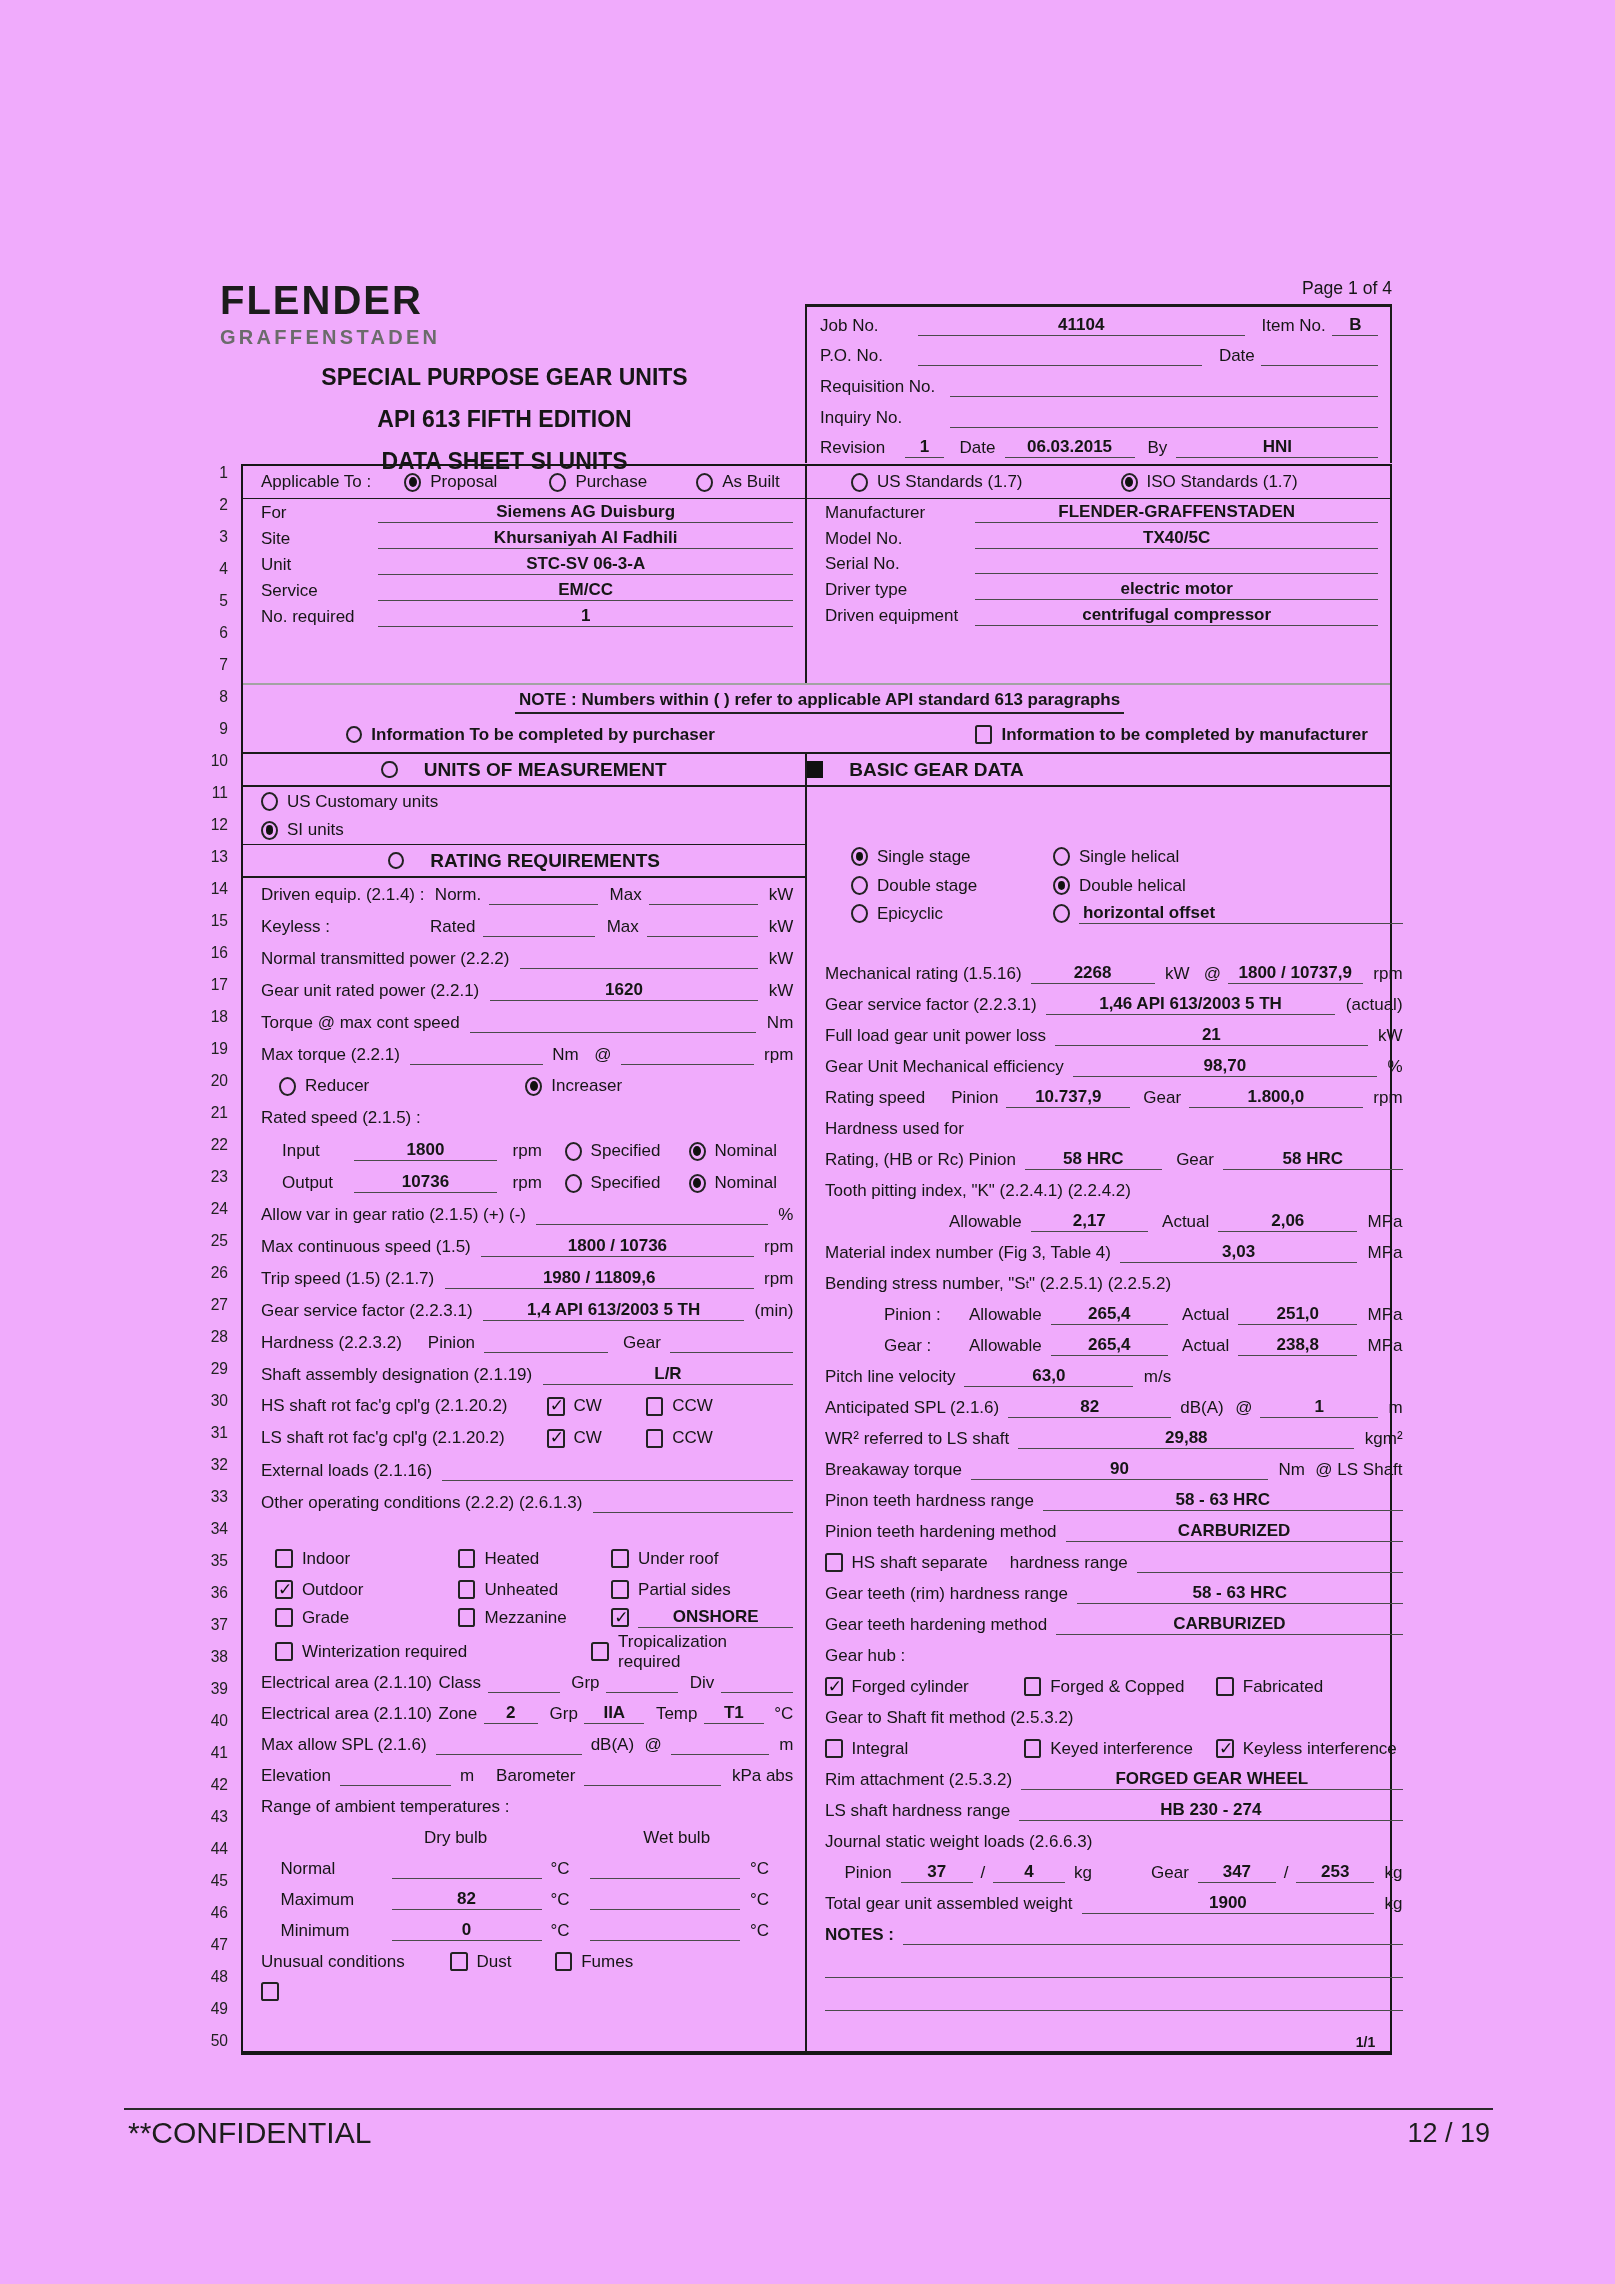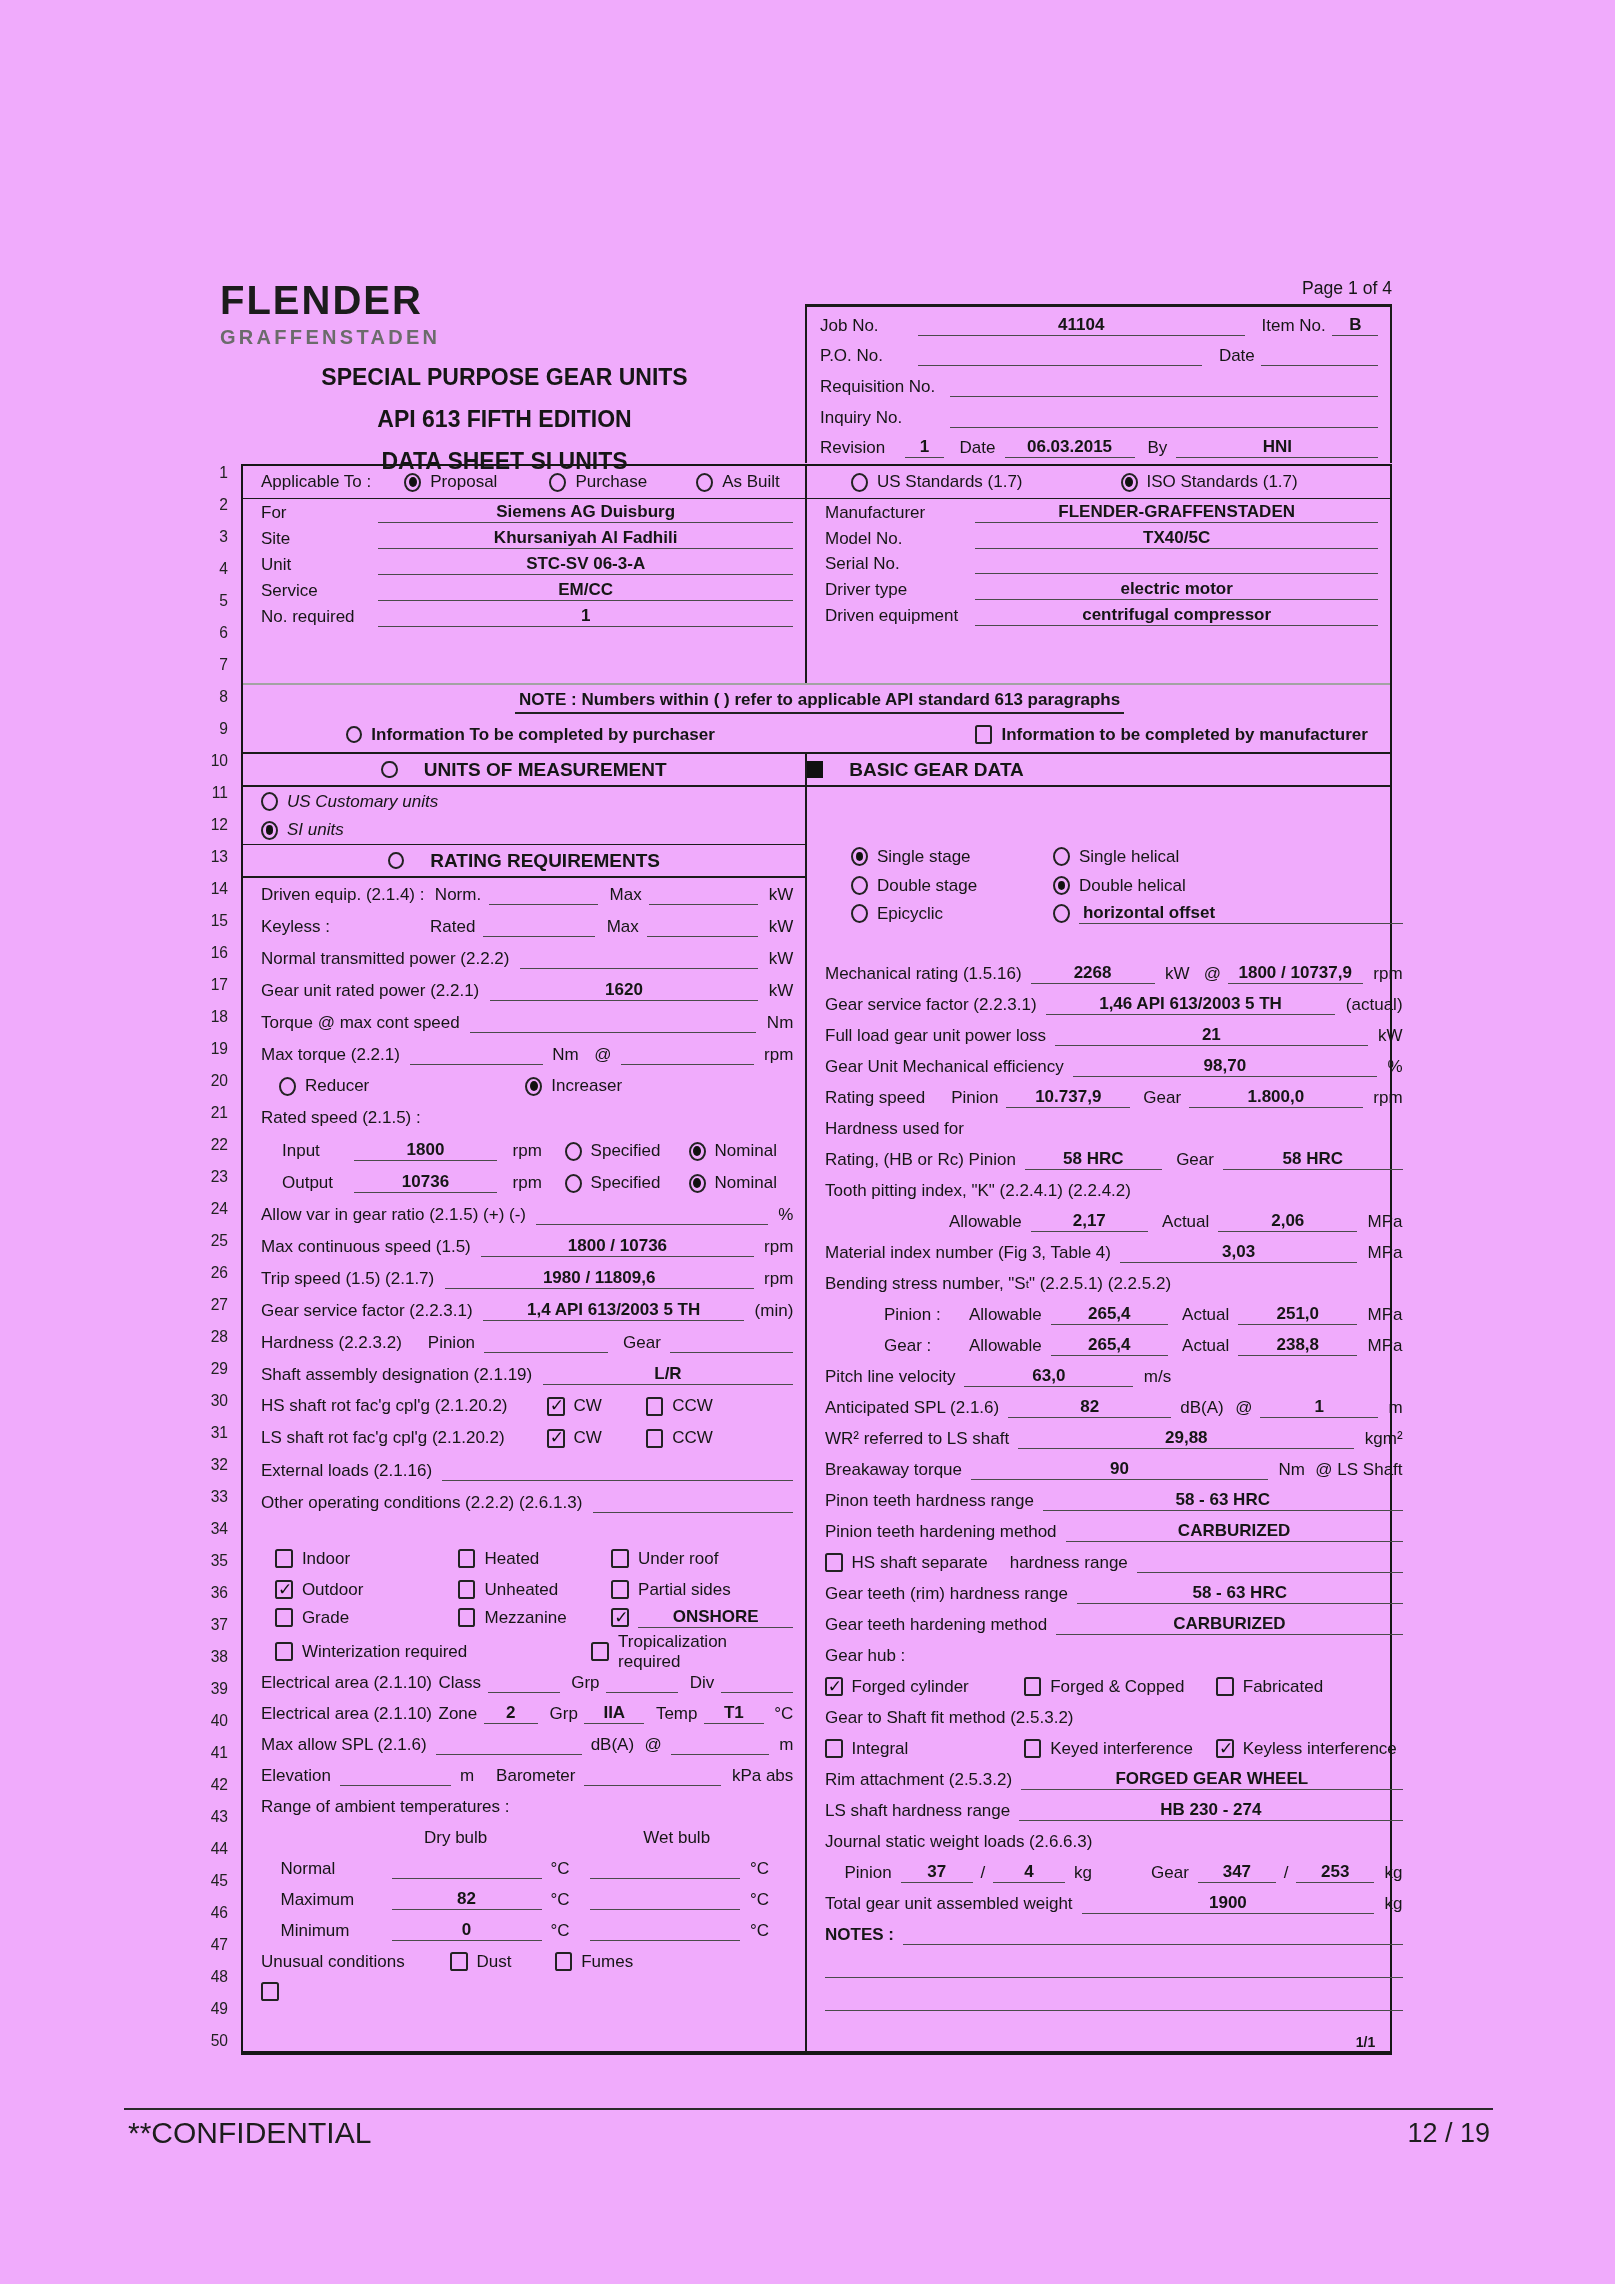--- a/index.html
+++ b/index.html
@@ -31,21 +31,21 @@
   .bandC{height:67px;border-bottom:2px solid #1b1b1b;flex:none;display:flex;flex-direction:column;}
   .bandD{height:31px;border-bottom:2px solid #1b1b1b;flex:none;display:flex;}
   .bandE{flex:1;display:flex;min-height:0;}
   .halfL{width:562px;flex:none;box-sizing:border-box;}
   .divider{width:2px;background:#1b1b1b;flex:none;}
   .halfR{flex:1;box-sizing:border-box;}
   .colflex{display:flex;flex-direction:column;}
   
   .r{display:flex;align-items:flex-end;box-sizing:border-box;padding:0 11.7px 5.2px 18px;flex:none;}
   .rc{display:flex;align-items:center;box-sizing:border-box;padding:0 11.7px 0 18px;flex:none;}
-  .h44{height:29px;font-style:italic;}.h45{height:29px;}.h47{height:31px;}.h48{height:31px;}.h49{height:32px;}
+  .h44{height:29px;}.h45{height:29px;}.h47{height:31px;}.h48{height:31px;}.h49{height:32px;}
   .sechdr{display:flex;align-items:center;justify-content:center;gap:26px;font-weight:bold;font-size:19px;flex:none;}
   
   .rad{width:17px;height:19px;border:2px solid #222;border-radius:50%;flex:none;position:relative;
        display:inline-block;box-sizing:border-box;}
   .rad.sel::after{content:"";position:absolute;left:2.6px;top:2.6px;right:2.6px;bottom:2.6px;background:#111;border-radius:50%;}
   .cb{width:17.6px;height:19px;border:2px solid #222;border-radius:2.6px;flex:none;position:relative;
       display:inline-block;box-sizing:border-box;}
   .cb.checked::after{content:"✓";position:absolute;left:0.7px;top:-3.3px;font-size:17px;font-weight:bold;color:#111;}
   .mark-sq-filled{width:16.3px;height:16.3px;background:#111;flex:none;display:inline-block;}
   .mark-radio{width:16.3px;height:17.6px;border:2px solid #222;border-radius:50%;flex:none;display:inline-block;box-sizing:border-box;}

